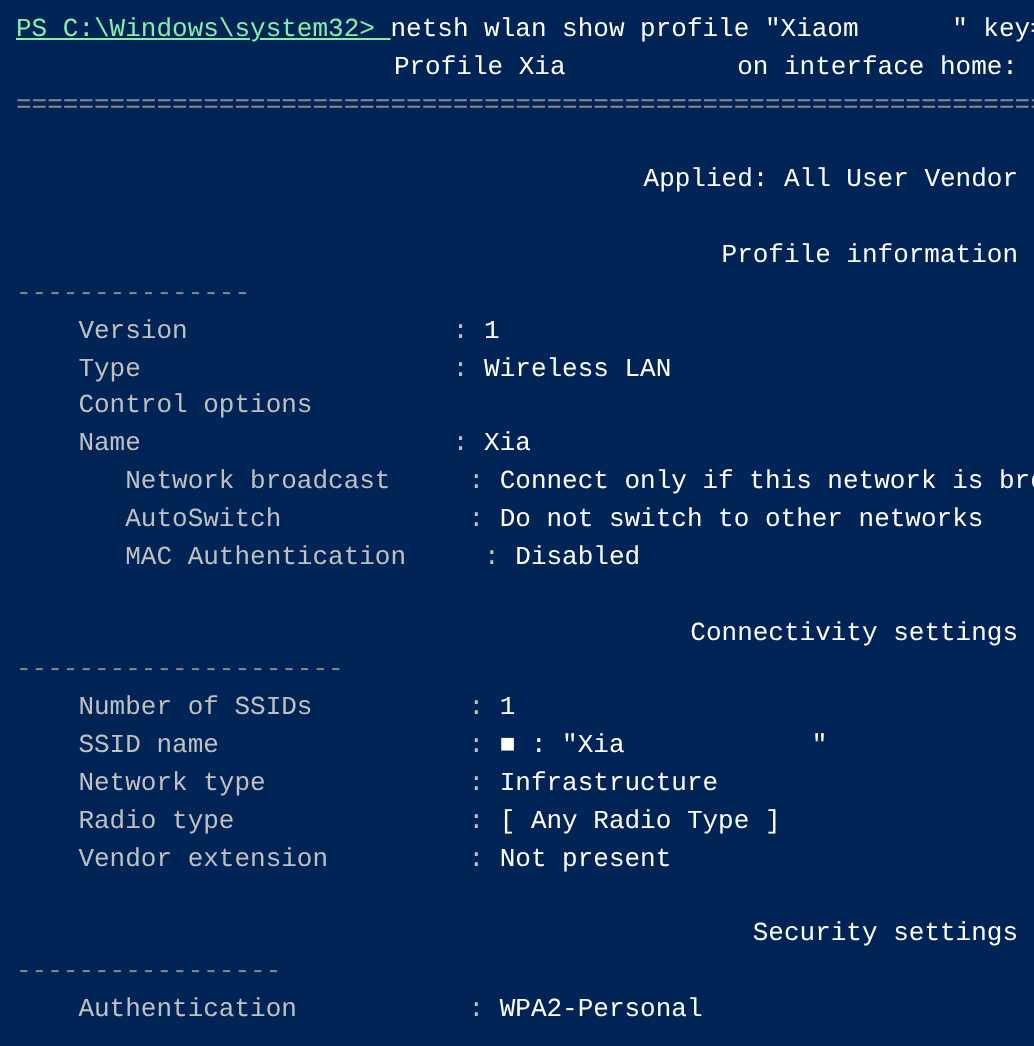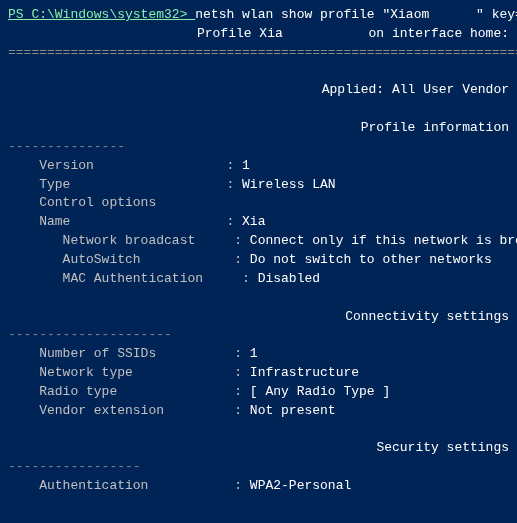--- a/index.html
+++ b/index.html
@@ -48,20 +48,21 @@
   <span class="line"><span>    Type                    : </span><span class="white">Wireless LAN</span></span>
   <span class="line"><span>    Control options</span></span>
   <span class="line"><span>    Name                    : </span><span class="white">Xia</span></span>
   <span class="line"><span>       Network broadcast     : </span><span class="white">Connect only if this network is broadcasting</span></span>
   <span class="line"><span>       AutoSwitch            : </span><span class="white">Do not switch to other networks</span></span>
   <span class="line"><span>       MAC Authentication     : </span><span class="white">Disabled</span></span>
   <span class="line">&nbsp;</span>
   <span class="line white">Connectivity settings</span>
   <span class="line separator">---------------------</span>
   <span class="line"><span>    Number of SSIDs          : </span><span class="white">1</span></span>
+  <span class="line"><span>    SSID name                : </span><span class="white">■</span><span class="white"> : "Xia            "</span></span>
   <span class="line"><span>    Network type             : </span><span class="white">Infrastructure</span></span>
   <span class="line"><span>    Radio type               : </span><span class="white">[ Any Radio Type ]</span></span>
   <span class="line"><span>    Vendor extension         : </span><span class="white">Not present</span></span>
   <span class="line">&nbsp;</span>
   <span class="line white">Security settings</span>
   <span class="line separator">-----------------</span>
   <span class="line"><span>    Authentication           : </span><span class="white">WPA2-Personal</span></span>
 
 </div>
 

